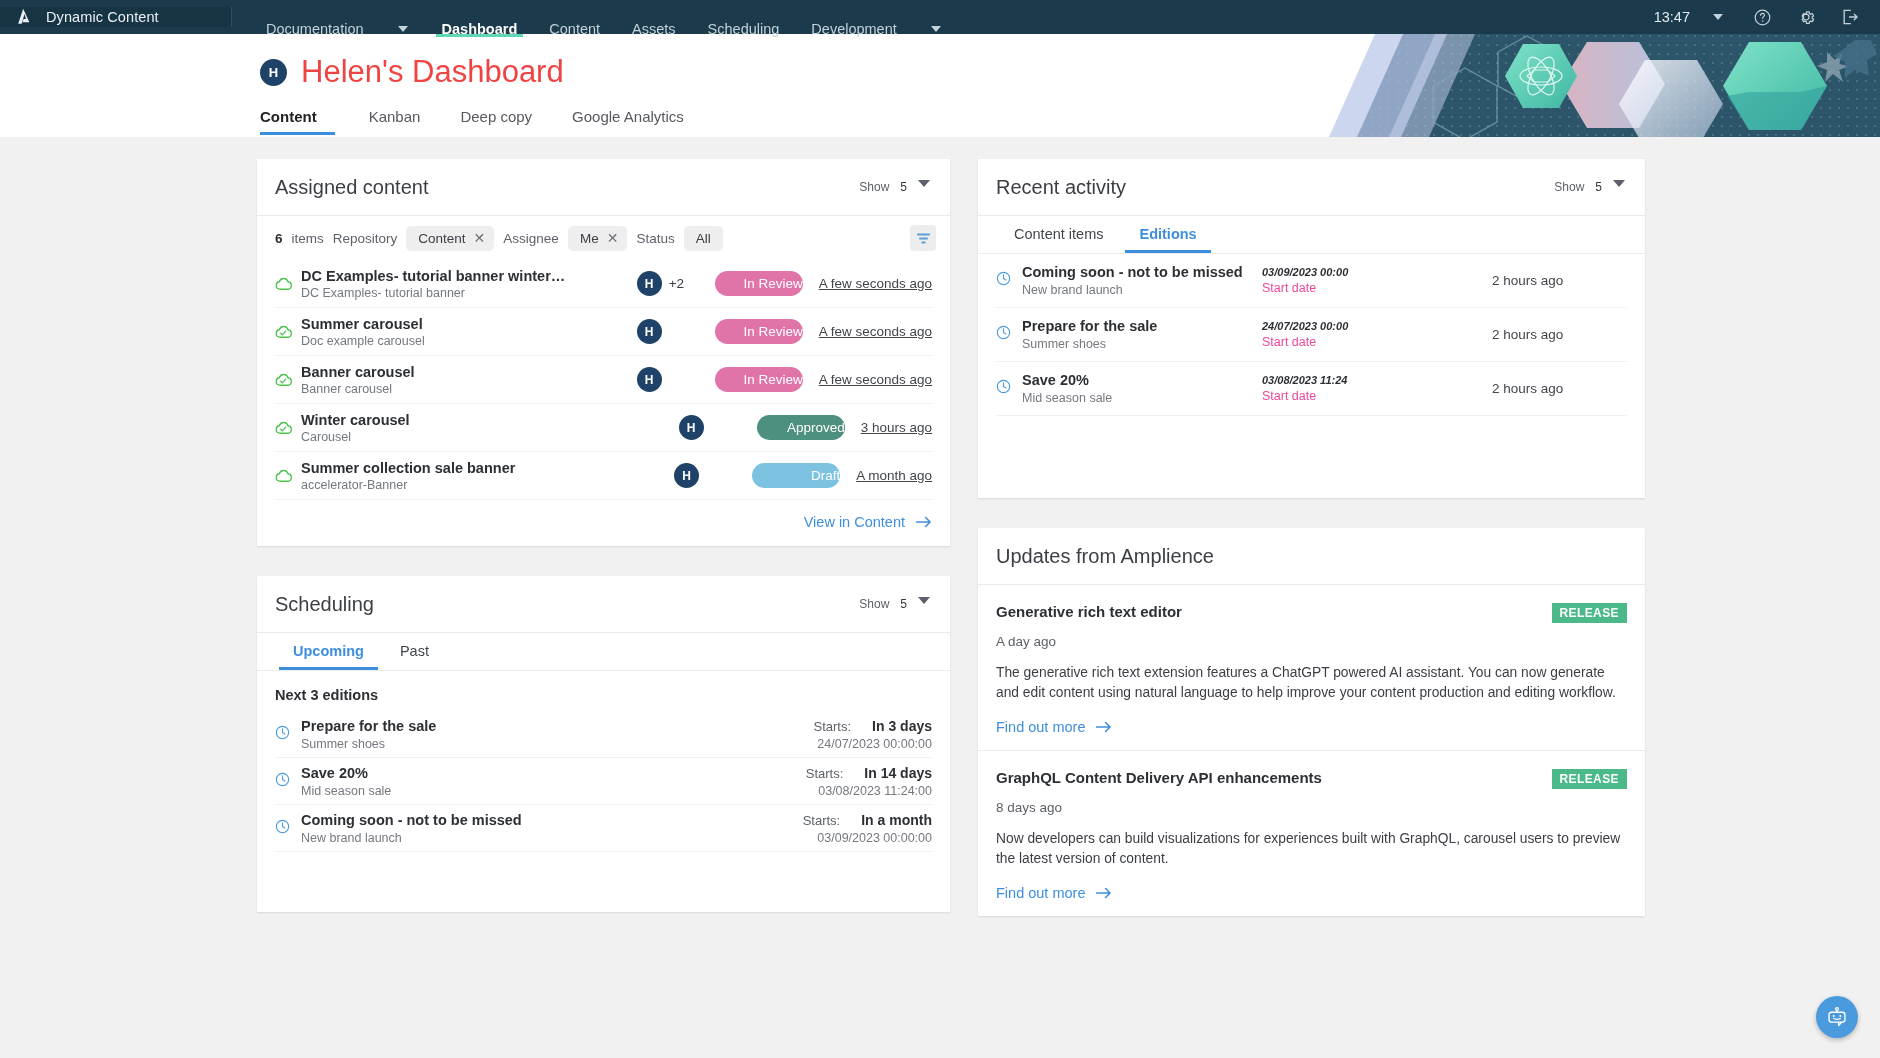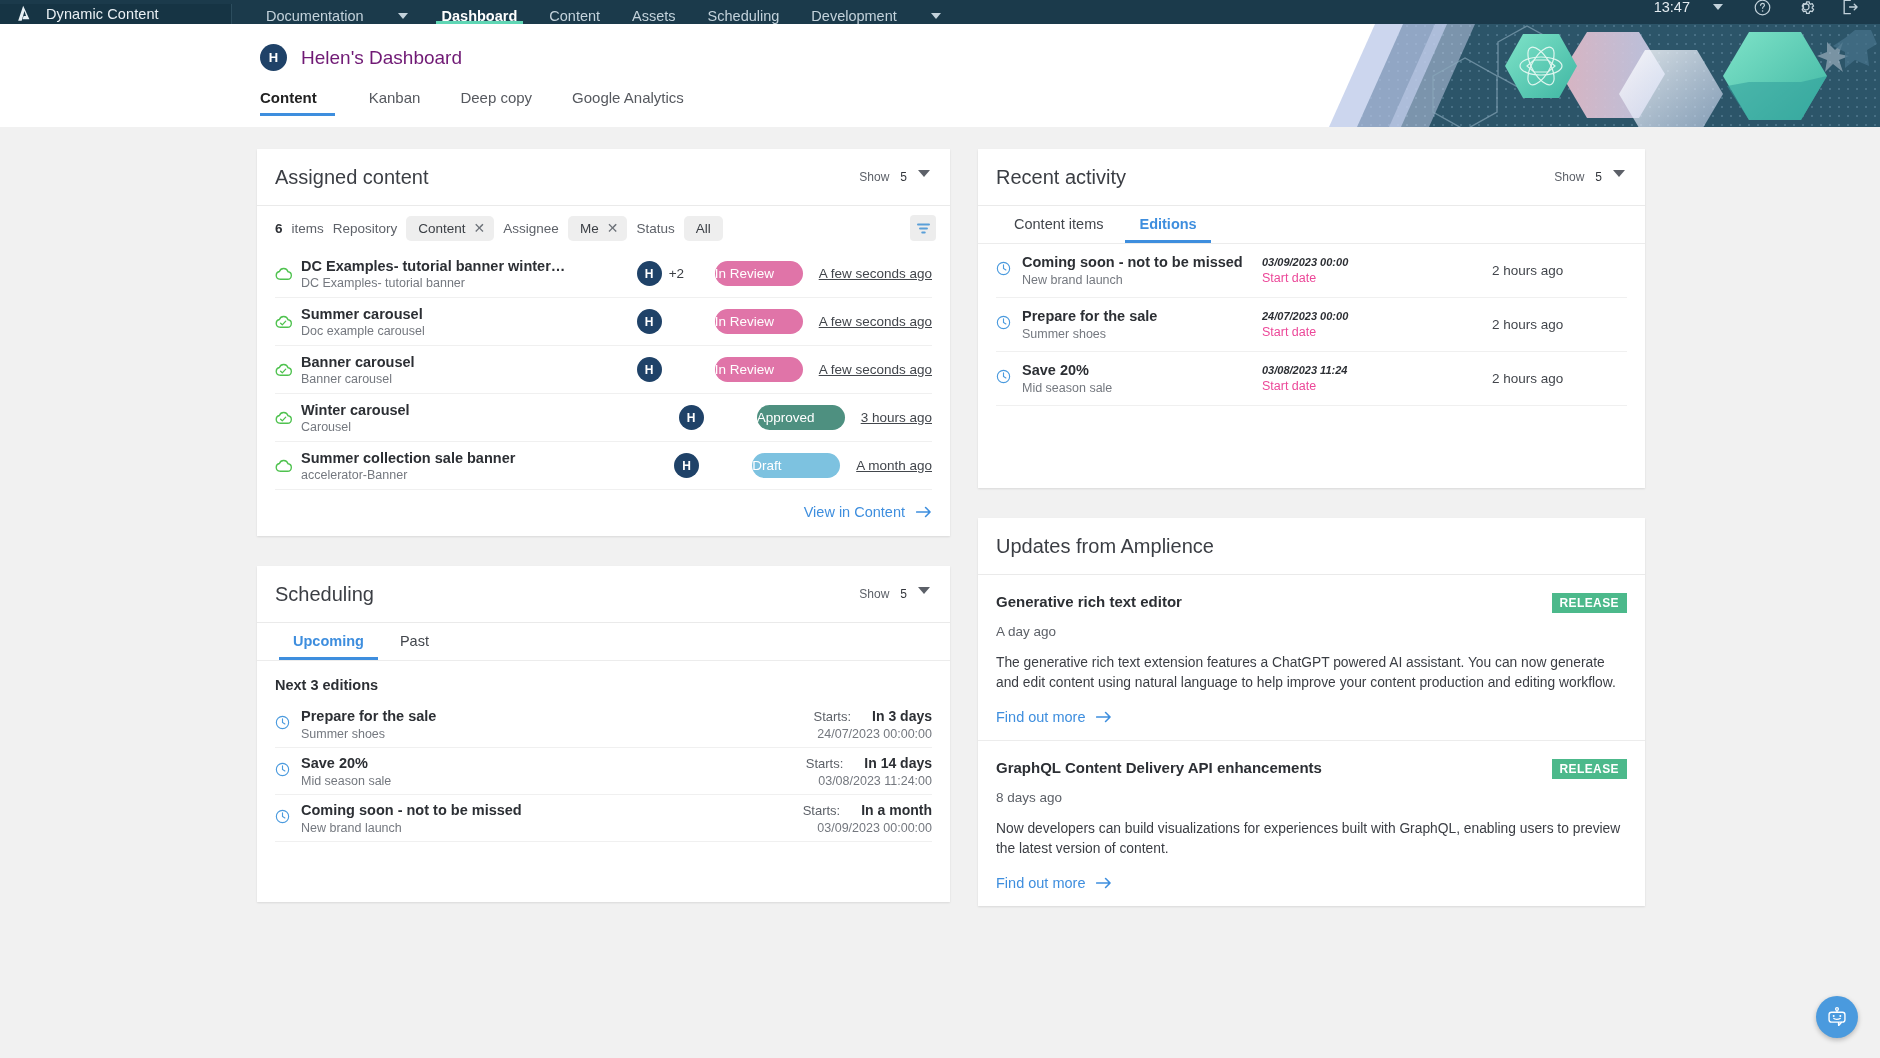--- a/index.html
+++ b/index.html
@@ -7,24 +7,24 @@
   html, body {
     width: 1880px; height: 1058px;
     background: #f1f1f1;
     font-family: "Liberation Sans", sans-serif;
     color: #33333a;
     overflow: hidden;
   }
 
   
   .topnav {
-    height: 24px;
+    height: 34px;
     background: #1b3a4b;
     display: flex;
-    align-items: flex-end;
+    align-items: center;
     color: #d2dde4;
     font-size: 14px;
     position: relative;
     z-index: 20;
   }
   .brand {
     width: 232px;
     display: flex; align-items: center; gap: 12px;
     padding-left: 14px;
     border-right: 1px solid #2c4d5e;
@@ -85,21 +85,21 @@
     padding-left: 260px;
   }
   .title-row { display: flex; align-items: center; gap: 14px; padding-top: 20px; }
   .avatar-lg {
     width: 27px; height: 27px; border-radius: 50%;
     background: #1f4268;
     color: #ffffff;
     display: flex; align-items: center; justify-content: center;
     font-size: 13px; font-weight: bold;
   }
-  .page-title { font-size: 19px; color: #701a75; font-weight: normal; }
+  .page-title { font-size: 31px; color: #ef4444; font-weight: normal; }
 
   .tabs { display: flex; gap: 0; margin-top: 12px; }
   .tab {
     padding: 6px 20px 10px 20px;
     font-size: 15px; color: #56595f;
     position: relative; cursor: pointer;
   }
   .tab:first-child { padding-left: 0; padding-right: 32px; }
   .tab.active { color: #222; font-weight: bold; }
   .tab.active::after {
@@ -189,21 +189,21 @@
   .arow-avatars { width: 78px; flex: 0 0 78px; display: flex; align-items: center; gap: 7px; }
   .avatar-sm {
     width: 25px; height: 25px; border-radius: 50%;
     background: #1f4268; color: #fff;
     display: flex; align-items: center; justify-content: center;
     font-size: 12px; font-weight: bold;
   }
   .plus-n { font-size: 13.5px; color: #3b3e44; }
   .badge {
     width: 88px; flex: 0 0 88px;
-    text-align: left;
+    text-align: right;
     border-radius: 13px;
     padding: 5px 0;
     color: #ffffff; font-size: 13.5px;
   }
   .arow-time { flex: 0 0 auto; margin-left: 16px; font-size: 13.5px; color: #42464c; white-space: nowrap; text-decoration: underline; }
 
   .card-foot {
     display: flex; justify-content: flex-end; align-items: center;
     padding: 14px 18px 16px 0;
   }
@@ -727,21 +727,21 @@
           </span>
         </div>
       </div>
 
       <div class="update">
         <div class="update-head">
           <div class="update-title">GraphQL Content Delivery API enhancements</div>
           <span class="tag">RELEASE</span>
         </div>
         <div class="update-age">8 days ago</div>
-        <div class="update-body">Now developers can build visualizations for experiences built with GraphQL, enabling users to preview the latest version of content.</div>
+        <div class="update-body">Now developers can build visualizations for experiences built with GraphQL, carousel users to preview the latest version of content.</div>
         <div class="update-link">
           <span class="link-arrow">
             <span>Find out more</span>
             <svg width="16" height="12" viewBox="0 0 18 12">
               <path d="M0.8 6h15m0 0-5-5m5 5-5 5" fill="none" stroke="#3e8ede" stroke-width="1.8" stroke-linecap="round" stroke-linejoin="round"></path>
             </svg>
           </span>
         </div>
       </div>
     </div>

